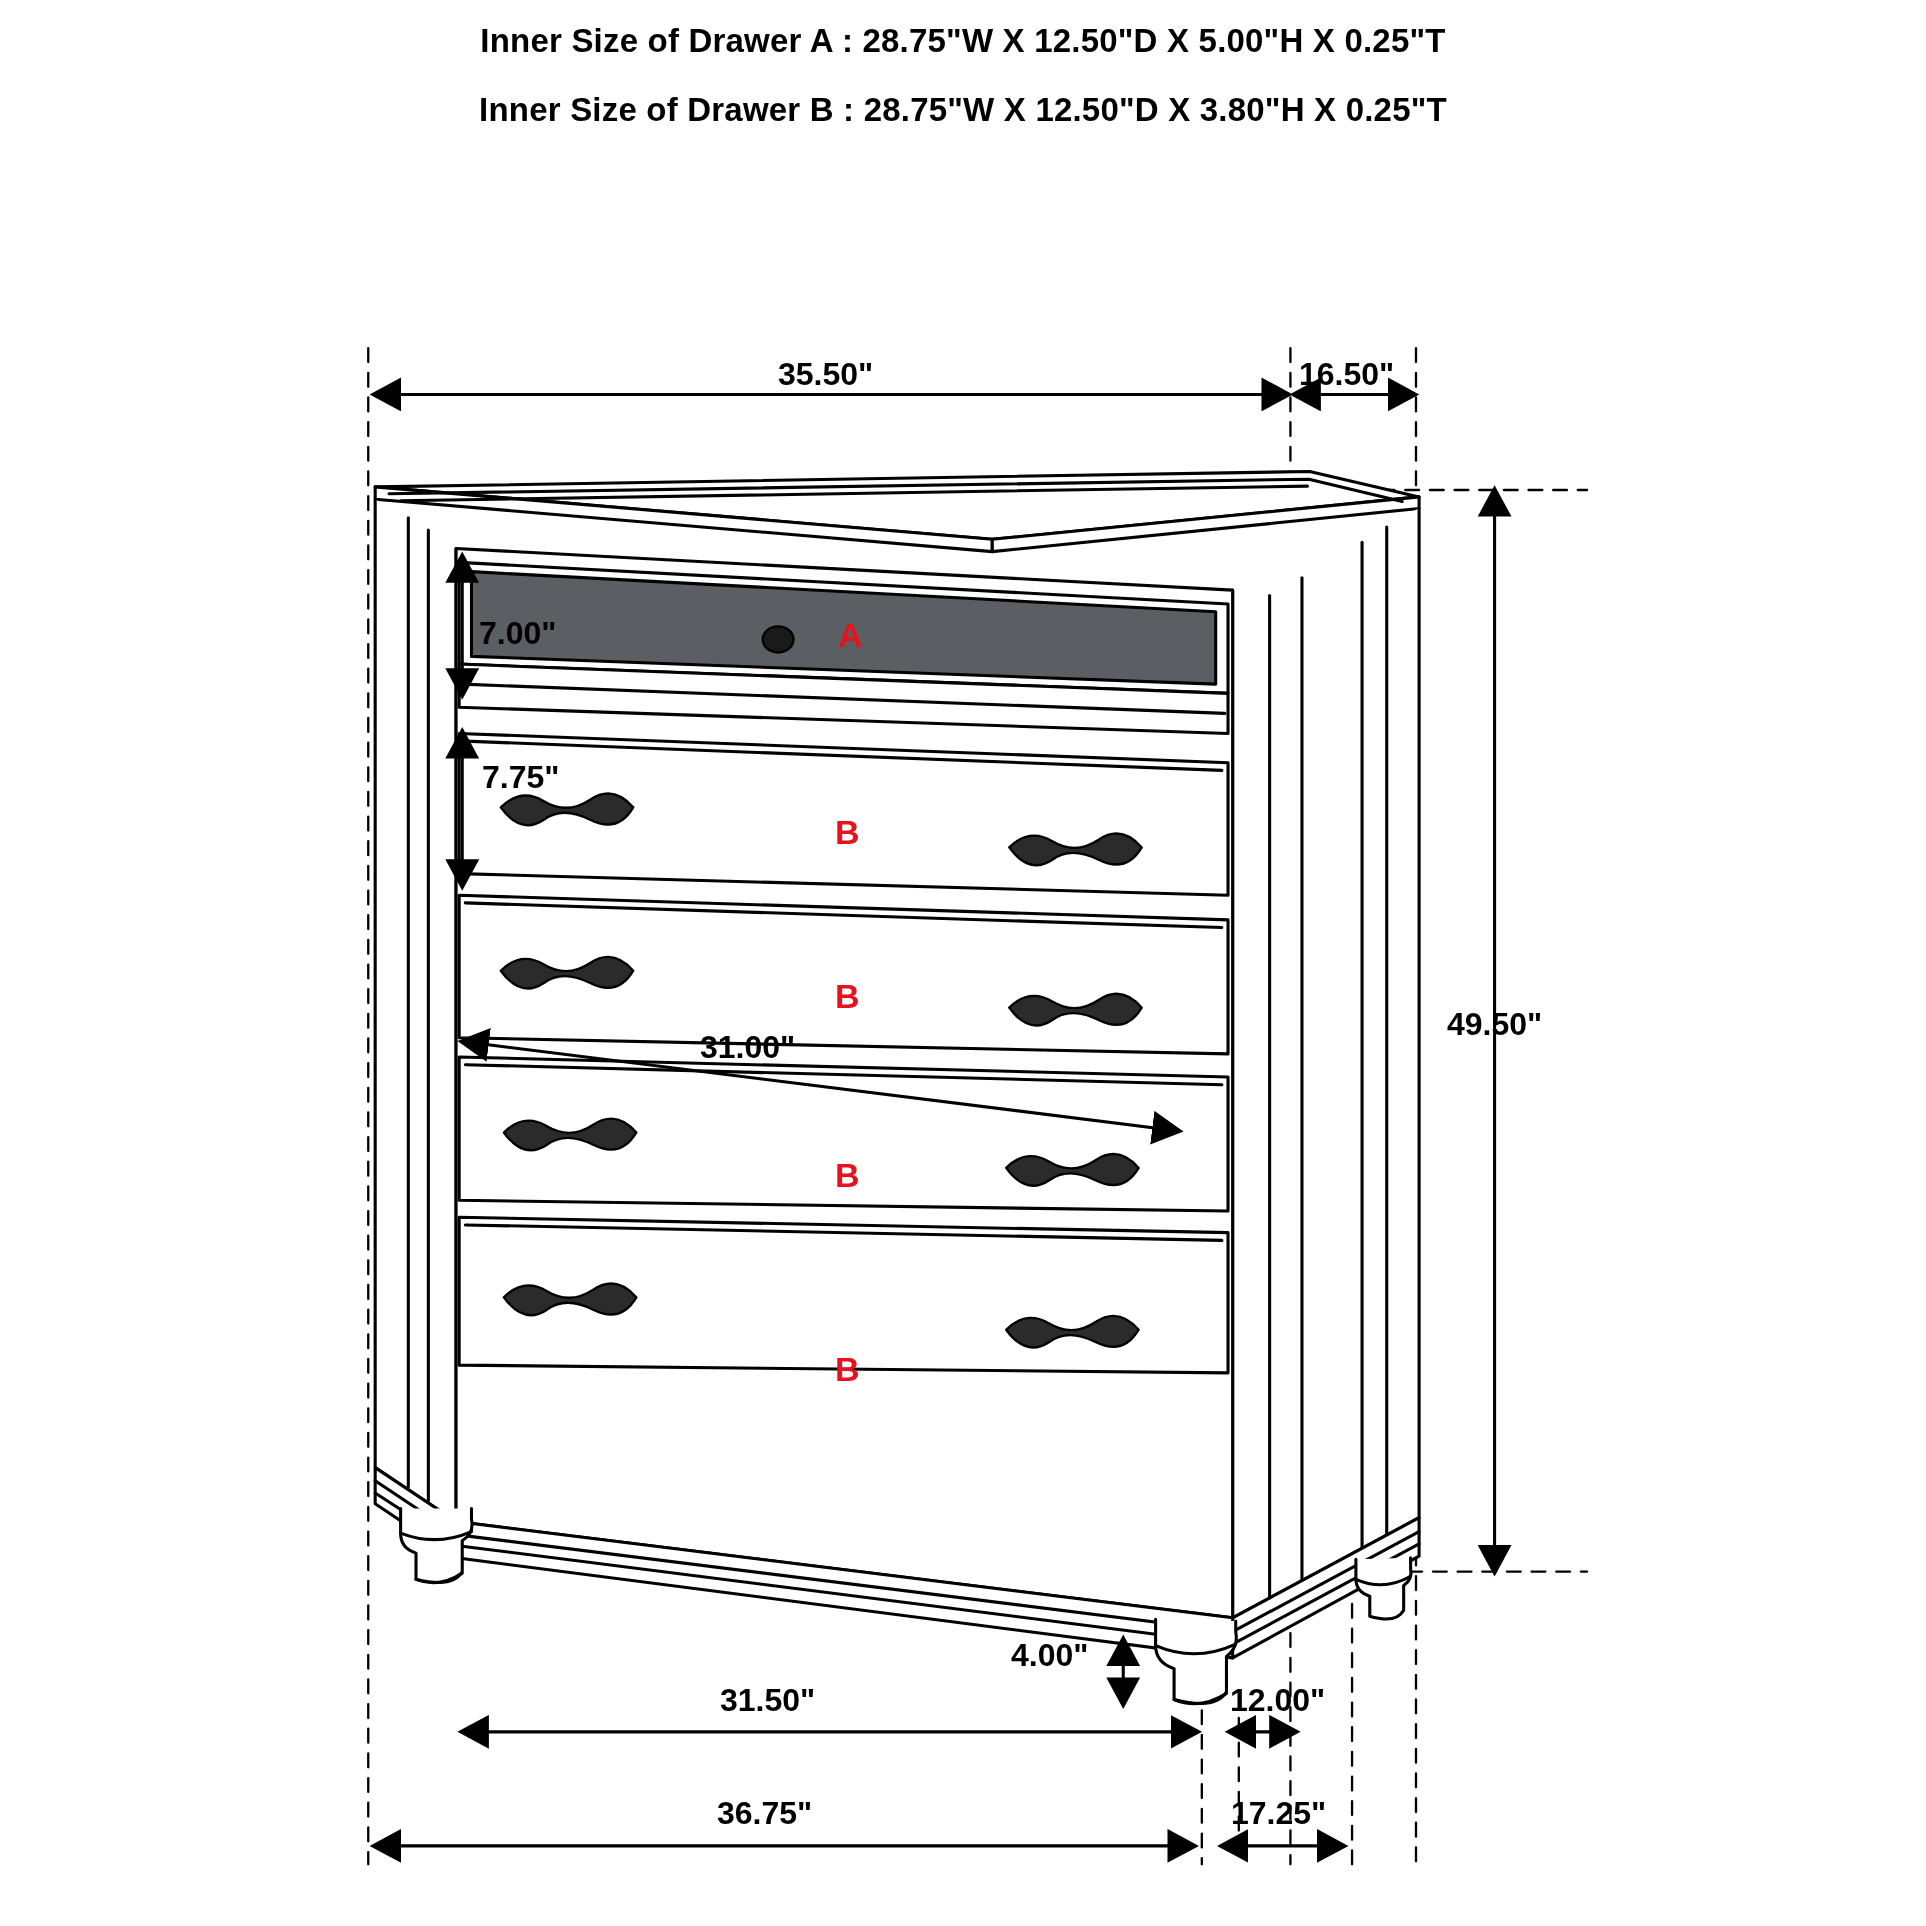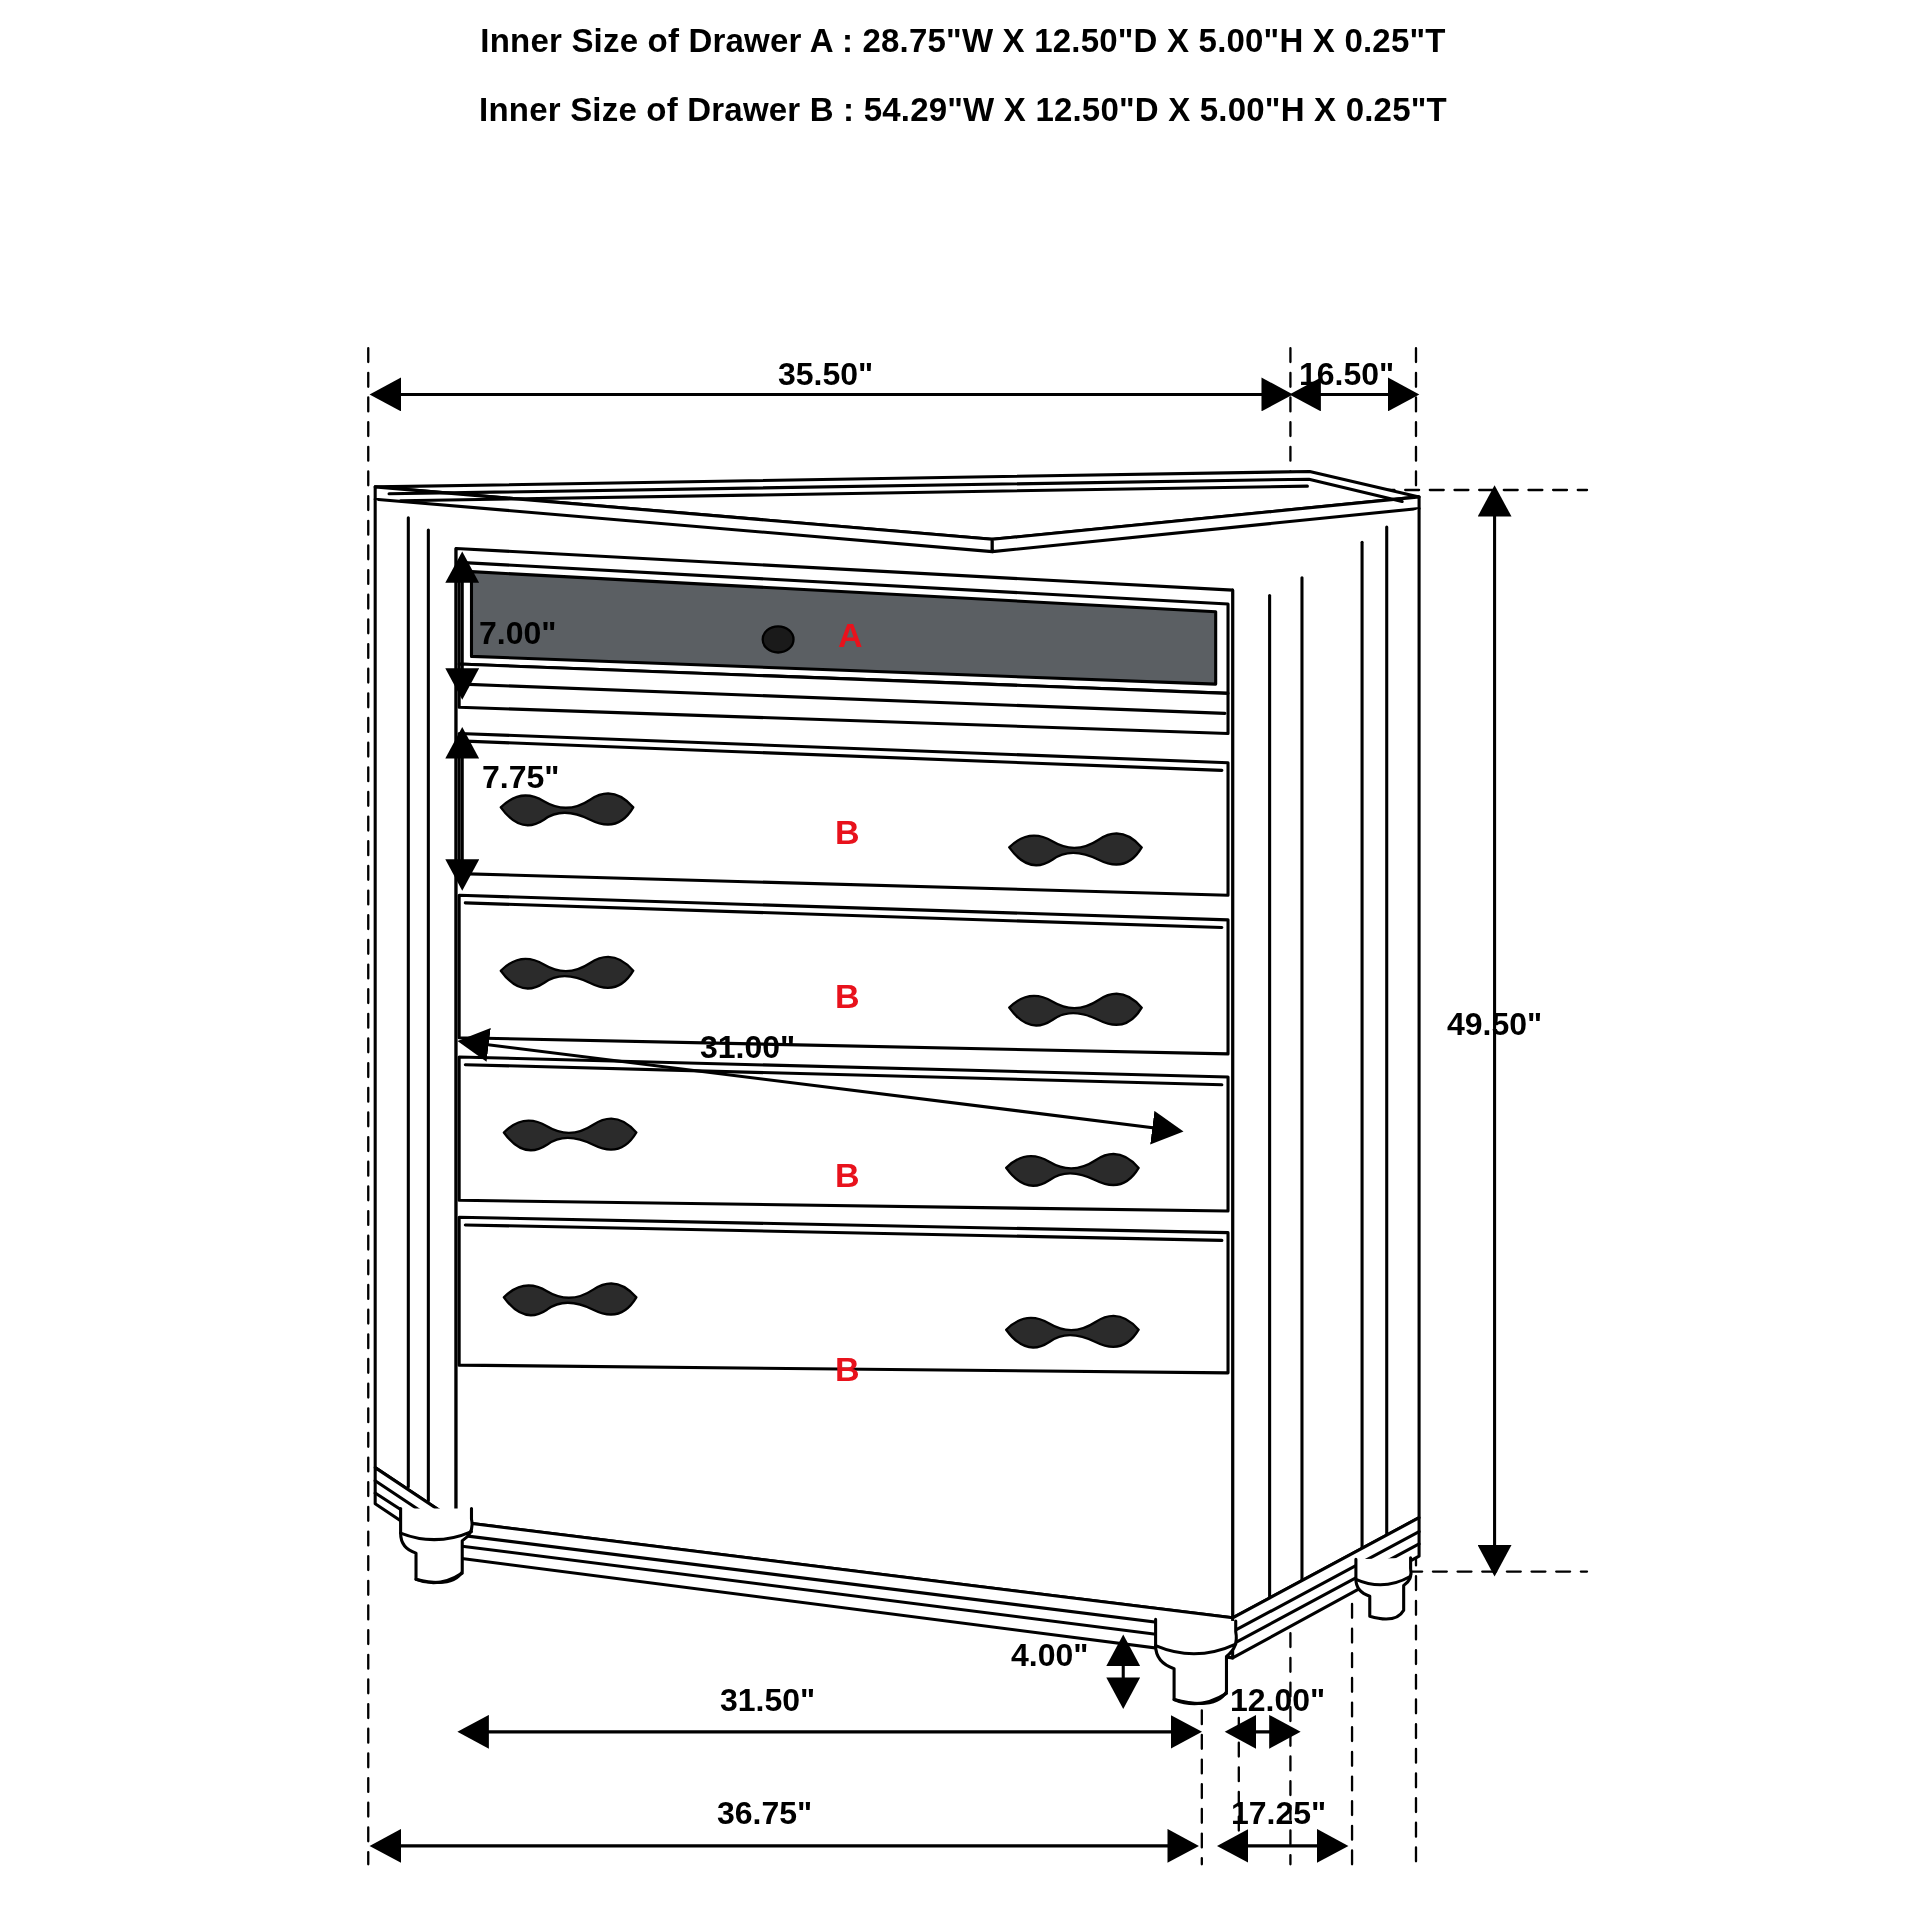--- a/index.html
+++ b/index.html
@@ -54,21 +54,21 @@
     color: #e8121c;
     white-space: nowrap;
   }
 </style>
 </head>
 <body>
 
 <div id="stage">
 
   <div class="hdr" id="hdr1">Inner Size of Drawer A : 28.75"W X 12.50"D X 5.00"H X  0.25"T</div>
-  <div class="hdr" id="hdr2">Inner Size of Drawer B : 54.29"W X 12.50"D X 5.00"H X  0.25"T</div>
+  <div class="hdr" id="hdr2">Inner Size of Drawer B : 28.75"W X 12.50"D X 3.80"H X  0.25"T</div>
 
   <svg class="diagram" viewBox="0 0 2500 2500">
     <g fill="none" stroke="#000" stroke-width="4" stroke-linejoin="round" stroke-linecap="round">
 
       <g stroke-dasharray="18,14" stroke-width="3">
         <line x1="478" y1="452" x2="478" y2="2420"></line>
         <line x1="1675" y1="452" x2="1675" y2="660"></line>
         <line x1="1838" y1="452" x2="1838" y2="660"></line>
         <line x1="1560" y1="2060" x2="1560" y2="2420"></line>
         <line x1="1608" y1="2230" x2="1608" y2="2420"></line>

